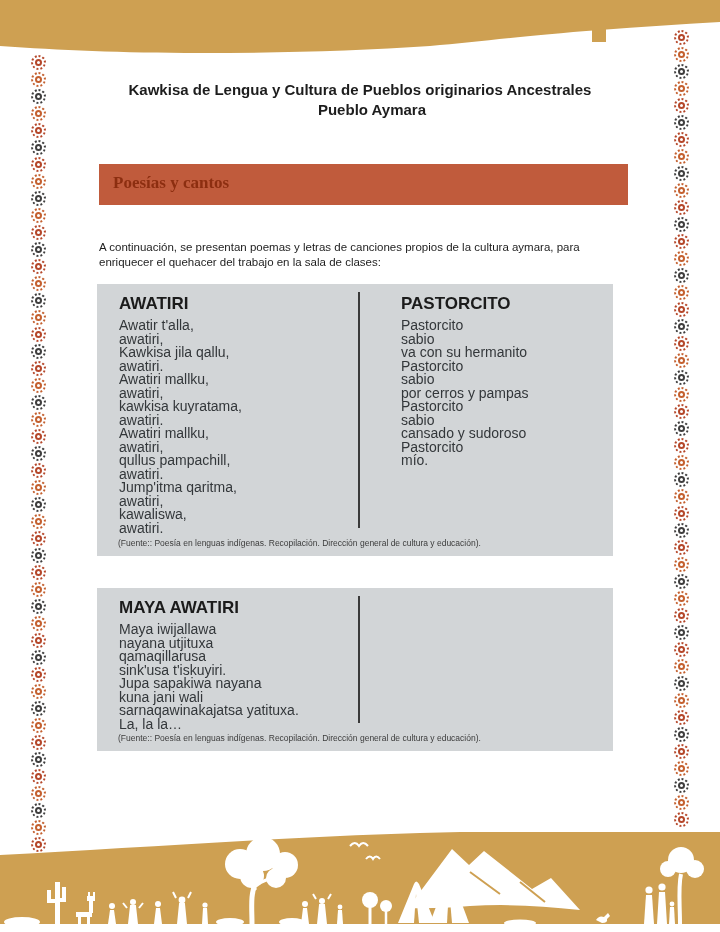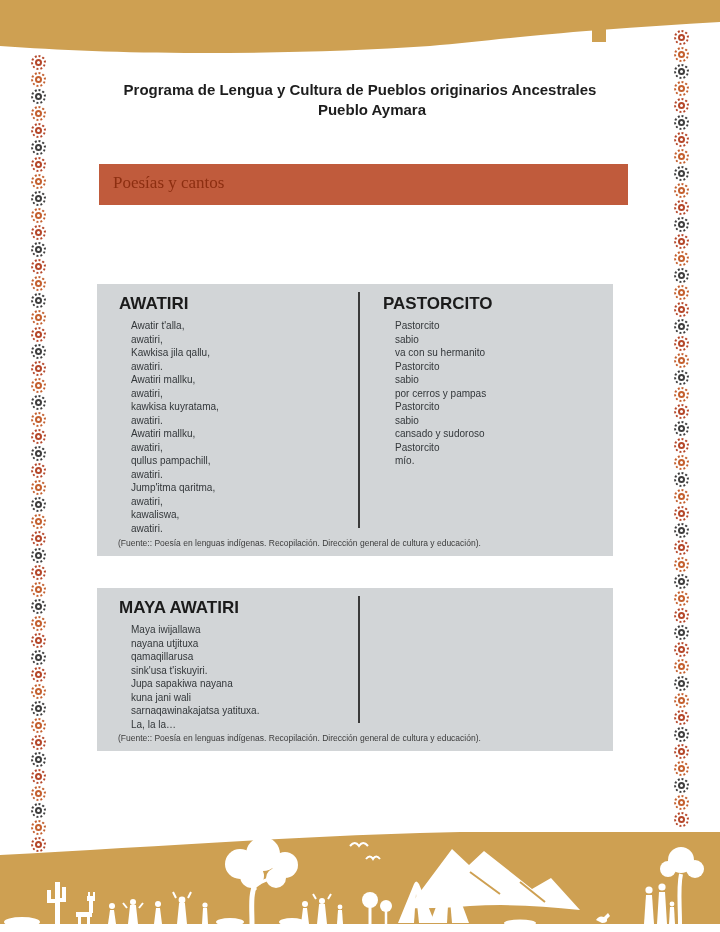--- a/index.html
+++ b/index.html
@@ -22,35 +22,35 @@
   .rosette::before{content:"";width:3px;height:3px;border:2px solid var(--c);border-radius:50%;}
 
   
   .page-title{position:absolute;left:0;top:80px;width:720px;text-align:center;
       font-size:15px;font-weight:bold;color:#1d1d1d;line-height:20px;}
   .page-subtitle{position:absolute;left:0;top:101px;width:720px;text-align:center;
       font-size:15px;font-weight:bold;color:#1d1d1d;padding-left:12px;}
 
   .section-bar{position:absolute;left:99px;top:164px;width:529px;height:41px;
       background:#C05B3C;box-sizing:border-box;padding-left:14px;}
-  .section-bar span{font-family:"Liberation Serif",serif;font-weight:normal;font-size:17px;
+  .section-bar span{font-family:"Liberation Serif",serif;font-weight:bold;font-size:17px;
       color:#8C2E10;line-height:38px;}
 
   .intro{position:absolute;left:99px;top:240px;width:524px;font-size:11.5px;
       line-height:15px;color:#1d1d1d;}
 
   
   .poem-box{position:absolute;left:97px;width:516px;background:#D2D5D7;}
   #poem-box-1{top:284px;height:272px;}
   #poem-box-2{top:588px;height:163px;}
   .poem-col{position:absolute;top:10px;}
   .poem-col.left{left:22px;width:225px;}
-  .poem-col.right{left:286px;width:215px;}
+  .poem-col.right{left:304px;width:215px;}
   .poem-title{font-size:17px;font-weight:bold;color:#1b1b1b;margin-bottom:5px;}
-  .poem-lines{font-size:10px;line-height:13.5px;color:#33373a;white-space:pre-line;margin-left:12px;}
+  .poem-lines{font-size:14px;line-height:13.5px;color:#33373a;white-space:pre-line;}
   .col-divider{position:absolute;left:261px;top:8px;bottom:28px;width:2px;background:#3a3a3a;}
   .source-note{position:absolute;left:21px;bottom:8px;font-size:8.5px;color:#3c3c3c;}
 
   
   #footer-art{position:absolute;left:0;bottom:0;width:720px;height:100px;}
 </style>
 </head>
 <body>
 
 <div id="page">
@@ -152,27 +152,28 @@
       <span class="rosette" style="--c: #C4602F;"></span>
       <span class="rosette" style="--c: #B5472A;"></span>
       <span class="rosette" style="--c: #3F3E3E;"></span>
       <span class="rosette" style="--c: #B5472A;"></span>
       <span class="rosette" style="--c: #C4602F;"></span>
       <span class="rosette" style="--c: #3F3E3E;"></span>
       <span class="rosette" style="--c: #C4602F;"></span>
       <span class="rosette" style="--c: #B5472A;"></span>
     </div>
 
-  <div class="page-title">Programa de Lengua y Cultura de Pueblos originarios Ancestrales</div>
+  <div class="page-title">Kawkisa de Lengua y Cultura de Pueblos originarios Ancestrales</div>
   <div class="page-subtitle">Pueblo Aymara</div>
 
   <div class="section-bar">
     <span>Poesías y cantos</span>
   </div>
 
+  <div class="intro">A continuación, se presentan poemas y letras de canciones propios de la cultura aymara, para enriquecer el quehacer del trabajo en la sala de clases:</div>
 
   <div id="poem-box-1" class="poem-box">
     <div class="poem-col left">
       <div class="poem-title">AWATIRI</div>
       <div class="poem-lines">Awatir t'alla,
 awatiri,
 Kawkisa jila qallu,
 awatiri.
 Awatiri mallku,
 awatiri,

